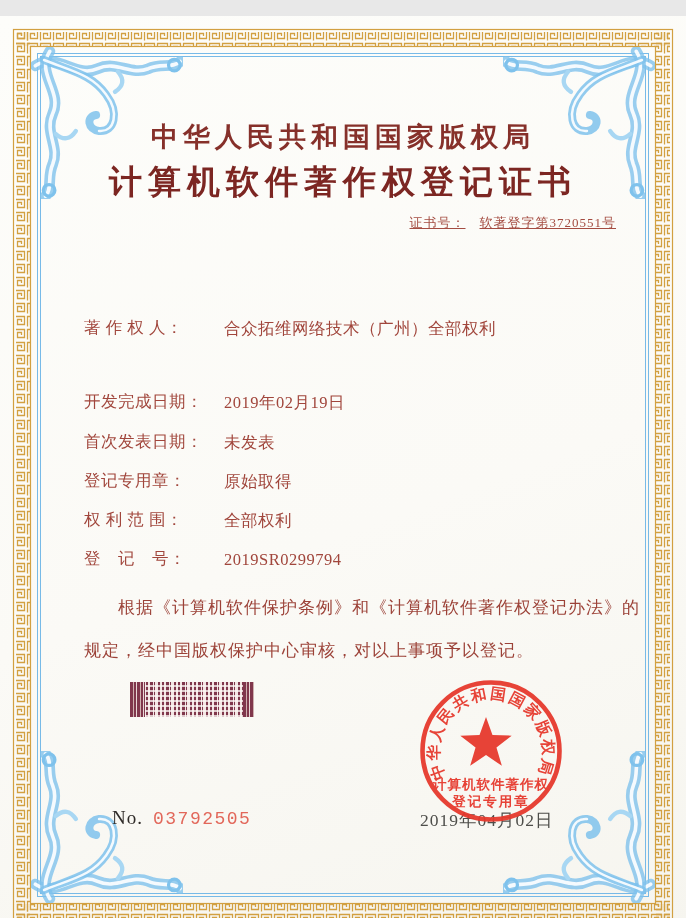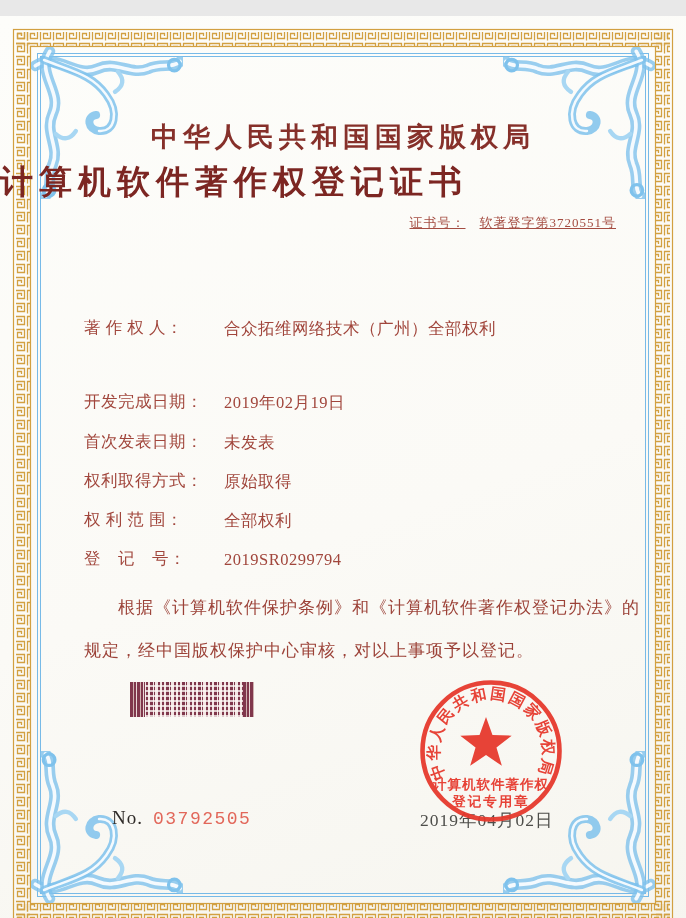--- a/index.html
+++ b/index.html
@@ -19,21 +19,21 @@
   .corner.tl{left:31px;top:31px;}
   .corner.tr{right:31px;top:31px;transform:scaleX(-1);}
   .corner.bl{left:31px;bottom:31px;transform:scaleY(-1);}
   .corner.br{right:31px;bottom:31px;transform:scale(-1,-1);}
   
   .authority{
     position:absolute;left:0;right:0;top:103px;text-align:center;
     font-size:27px;font-weight:bold;letter-spacing:5px;color:#86302a;
   }
   .cert-title{
-    position:absolute;left:0;right:0;top:144px;text-align:left;
+    position:absolute;left:0;right:0;top:144px;text-align:center;
     font-size:33px;font-weight:bold;letter-spacing:6px;color:#7c2622;
   }
   .certno{
     position:absolute;top:198px;right:70px;font-size:13px;color:#a44c41;letter-spacing:1px;text-decoration:underline;
   }
   .certno .lbl{margin-right:14px;}
   .row{position:absolute;left:84px;font-size:16.5px;color:#a1463c;letter-spacing:.5px;}
   .flabel{display:inline-block;width:140px;white-space:pre;vertical-align:top;}
   .fvalue{display:inline-block;vertical-align:top;max-width:400px;line-height:23px;}
   .statement{position:absolute;font-size:17px;color:#9c4238;letter-spacing:1px;}
@@ -148,21 +148,21 @@
   <div class="row" style="top:301px">
     <span class="flabel">著 作 权 人：</span><span class="fvalue">合众拓维网络技术（广州）全部权利</span>
   </div>
   <div class="row" style="top:375px">
     <span class="flabel">开发完成日期：</span><span class="fvalue">2019年02月19日</span>
   </div>
   <div class="row" style="top:415px">
     <span class="flabel">首次发表日期：</span><span class="fvalue">未发表</span>
   </div>
   <div class="row" style="top:454px">
-    <span class="flabel">权利取得方式：</span><span class="fvalue">原始取得</span>
+    <span class="flabel">登记专用章：</span><span class="fvalue">原始取得</span>
   </div>
   <div class="row" style="top:493px">
     <span class="flabel">权 利 范 围：</span><span class="fvalue">全部权利</span>
   </div>
   <div class="row" style="top:532px">
     <span class="flabel">登　记　号：</span><span class="fvalue">2019SR0299794</span>
   </div>
 
   <div class="statement st1">根据《计算机软件保护条例》和《计算机软件著作权登记办法》的</div>
   <div class="statement st2">规定，经中国版权保护中心审核，对以上事项予以登记。</div>

